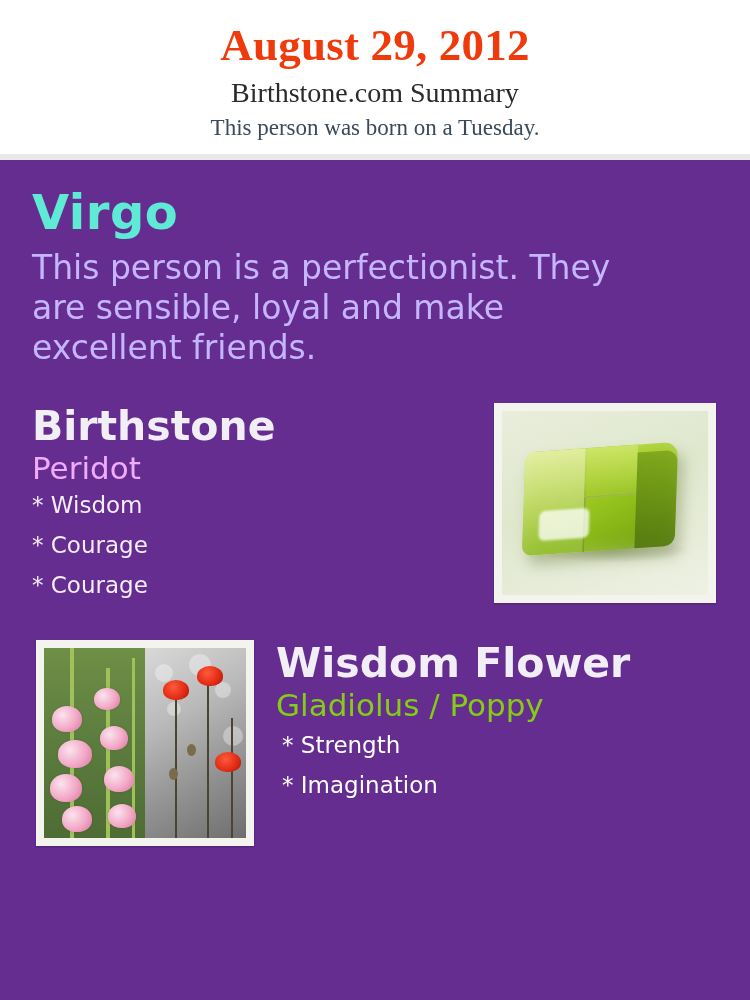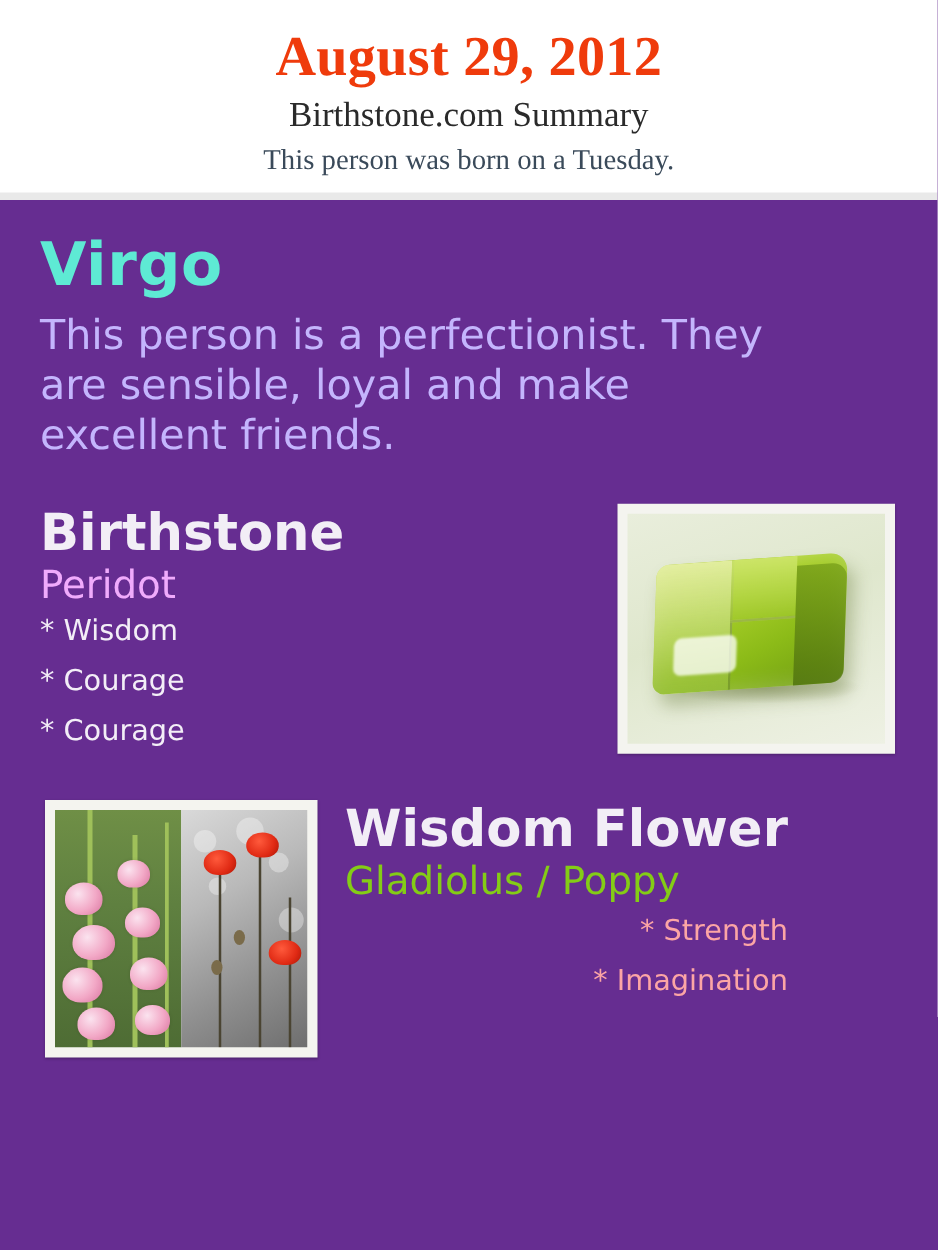--- a/index.html
+++ b/index.html
@@ -263,23 +263,22 @@
   .flower-sub {
     font-size: 31px;
     line-height: 1.18;
     color: #84cc16;
     margin: 0 0 10px 0;
     font-weight: 400;
   }
   .flower-trait {
     font-size: 23px;
     line-height: 1.0;
-    color: #fca5a5;
+    color: #ffffff;
     margin: 0 0 17px 6px;
-    text-align: right;
   }
 </style>
 </head>
 <body>
 
 <div class="page">
 
   <div class="header">
     <div class="header-date">August 29, 2012</div>
     <div class="header-site">Birthstone.com Summary</div>

